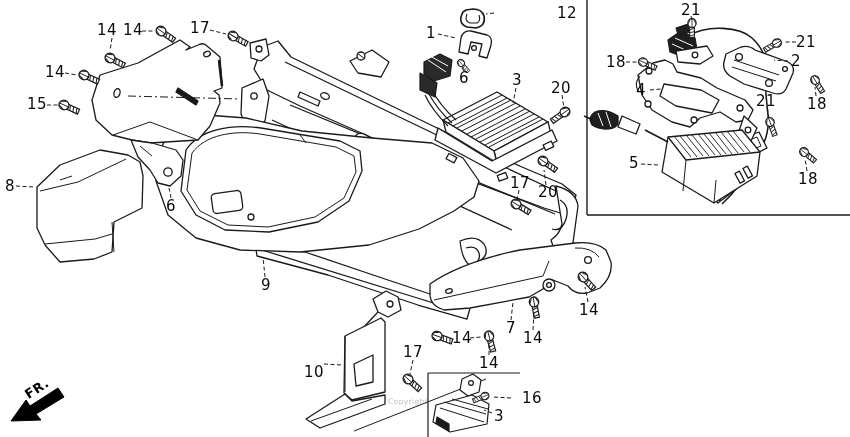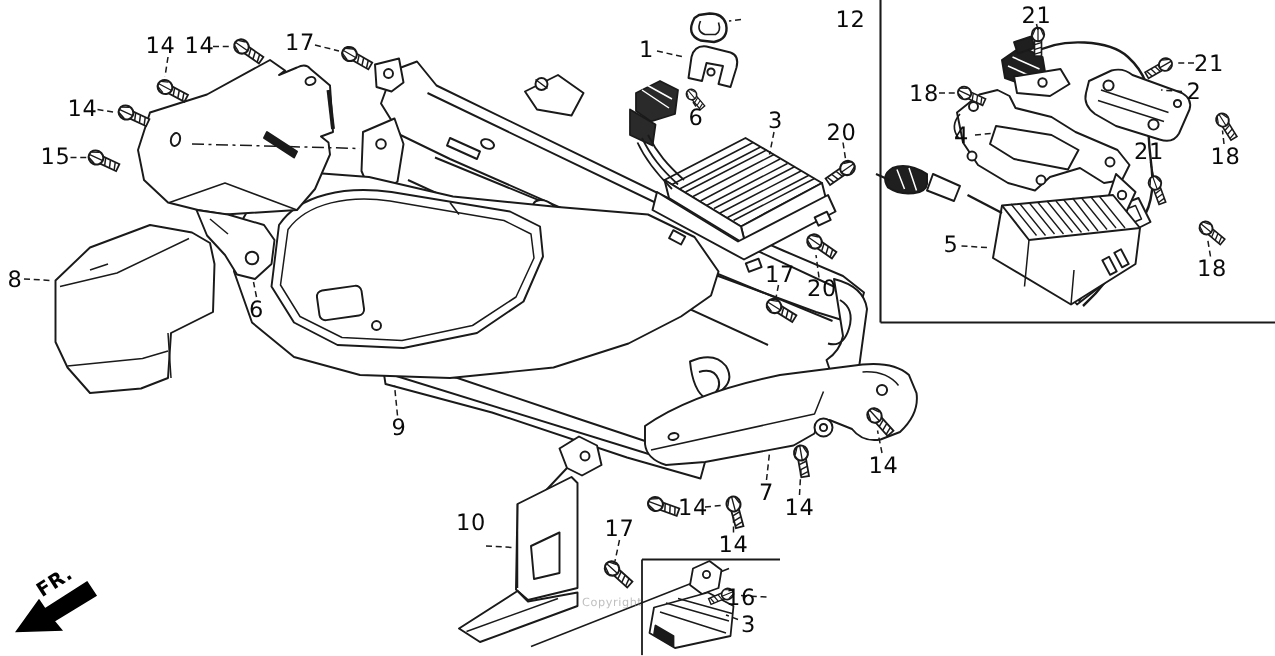--- a/index.html
+++ b/index.html
@@ -300,27 +300,27 @@
       <span class="part-label" style="left: 266px; top: 285px;">9</span>
       <span class="part-label" style="left: 691px; top: 10px;">21</span>
       <span class="part-label" style="left: 616px; top: 62px;">18</span>
       <span class="part-label" style="left: 806px; top: 42px;">21</span>
       <span class="part-label" style="left: 796px; top: 61px;">2</span>
       <span class="part-label" style="left: 641px; top: 90px;">4</span>
       <span class="part-label" style="left: 817px; top: 104px;">18</span>
       <span class="part-label" style="left: 766px; top: 101px;">21</span>
       <span class="part-label" style="left: 634px; top: 163px;">5</span>
       <span class="part-label" style="left: 808px; top: 179px;">18</span>
-      <span class="part-label" style="left: 314px; top: 348px;">10</span>
+      <span class="part-label" style="left: 314px; top: 372px;">10</span>
       <span class="part-label" style="left: 413px; top: 352px;">17</span>
       <span class="part-label" style="left: 462px; top: 338px;">14</span>
       <span class="part-label" style="left: 489px; top: 363px;">14</span>
       <span class="part-label" style="left: 511px; top: 328px;">7</span>
       <span class="part-label" style="left: 533px; top: 338px;">14</span>
       <span class="part-label" style="left: 589px; top: 310px;">14</span>
-      <span class="part-label" style="left: 494px; top: 398px;">16</span>
+      <span class="part-label" style="left: 532px; top: 398px;">16</span>
       <span class="part-label" style="left: 499px; top: 416px;">3</span>
     </div>
 
 <span class="fr-label">FR.</span>
 <span class="watermark wm-small">Copyright</span>
 
 </div>
 
 </body></html>

